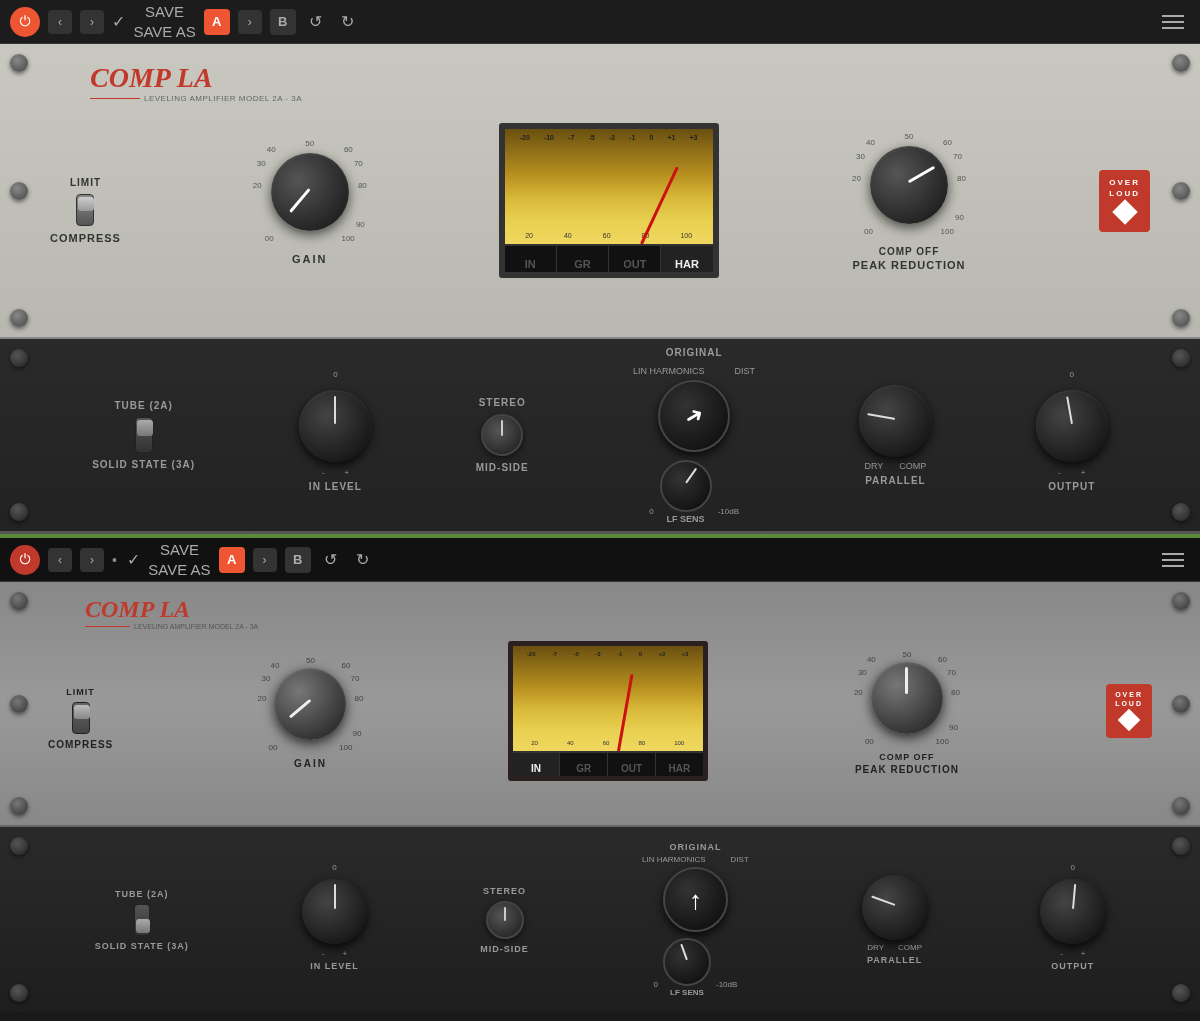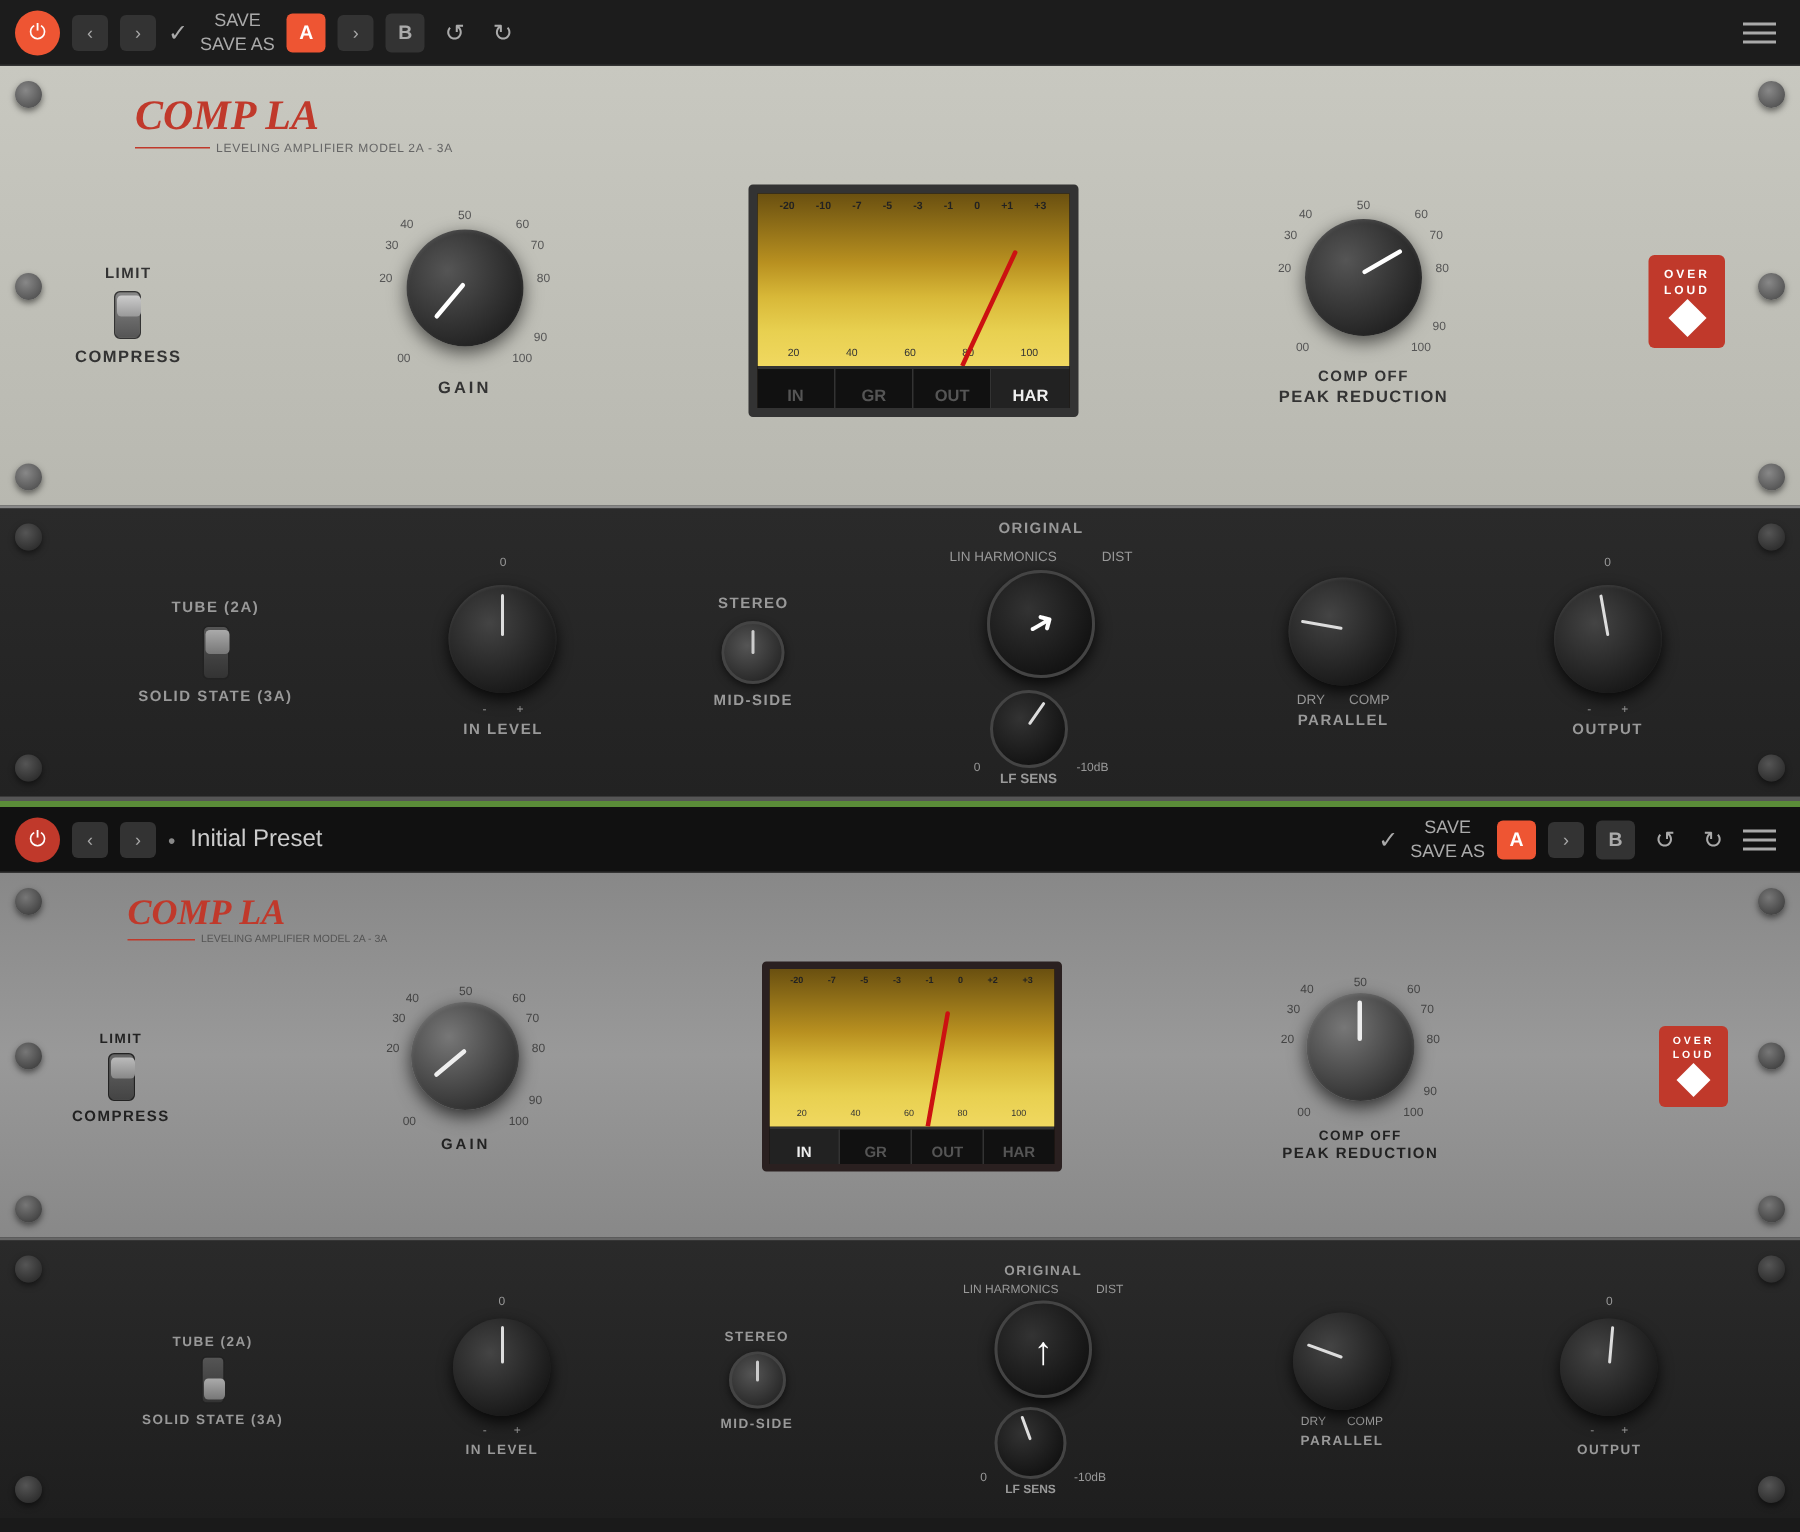--- a/index.html
+++ b/index.html
@@ -8,21 +8,21 @@
     
     .nav-bar {
       width: 100%; height: 44px; background: #1c1c1c; display: flex; align-items: center; padding: 0 10px; gap: 8px; border-bottom: 1px solid #333;
     }
     .nav-power { width: 30px; height: 30px; background: #e84; border-radius: 50%; display: flex; align-items: center; justify-content: center; color: white; font-size: 14px; cursor: pointer; }
     .nav-power.active { background: #e53; }
     .nav-arrow { width: 24px; height: 24px; background: #333; border-radius: 4px; display: flex; align-items: center; justify-content: center; color: #aaa; cursor: pointer; font-size: 12px; }
     .nav-title { flex: 1; color: #eee; font-size: 16px; font-weight: 500; }
     .nav-check { color: #aaa; font-size: 16px; cursor: pointer; }
     .nav-save-group { display: flex; flex-direction: column; align-items: center; }
-    .nav-save-btn { color: #aaa; font-size: 12px; cursor: pointer; line-height: 1.3; text-align: center; }
+    .nav-save-btn { color: #aaa; font-size: 15px; cursor: pointer; line-height: 1.3; text-align: center; }
     .nav-ab { width: 26px; height: 26px; background: #e53; border-radius: 4px; display: flex; align-items: center; justify-content: center; color: white; font-size: 13px; font-weight: bold; cursor: pointer; }
     .nav-ab.inactive { background: #333; color: #aaa; }
     .nav-undo { width: 24px; height: 24px; display: flex; align-items: center; justify-content: center; color: #aaa; font-size: 16px; cursor: pointer; }
     .nav-menu { width: 28px; height: 28px; display: flex; flex-direction: column; justify-content: center; gap: 4px; cursor: pointer; margin-left: auto; }
     .nav-menu span { width: 22px; height: 2px; background: #aaa; display: block; }
 
     
     .comp-panel {
       background: linear-gradient(180deg, #c8c8c0 0%, #b8b8b0 100%);
       width: 100%; height: 295px; position: relative; display: flex; align-items: center; padding: 0 20px;
@@ -274,21 +274,20 @@
   </div>
 </div>
 
 <div style="width:100%; height:4px; background:#5a8c38;"></div>
 
 <div class="nav-bar" style="background:#111; margin-top:0;">
   <div class="nav-power active" style="background:#c0392b;">⏻</div>
   <div class="nav-arrow">‹</div>
   <div class="nav-arrow">›</div>
   <div style="color:#888; font-size:14px; margin-right:2px;">•</div>
-  <div class="nav-title" style="color:#ccc;">Initial Preset</div>
   <div class="nav-check">✓</div>
   <div class="nav-save-group">
     <div class="nav-save-btn">SAVE</div>
     <div class="nav-save-btn">SAVE AS</div>
   </div>
   <div class="nav-ab">A</div>
   <div class="nav-arrow">›</div>
   <div class="nav-ab inactive">B</div>
   <div class="nav-undo">↺</div>
   <div class="nav-undo">↻</div>

